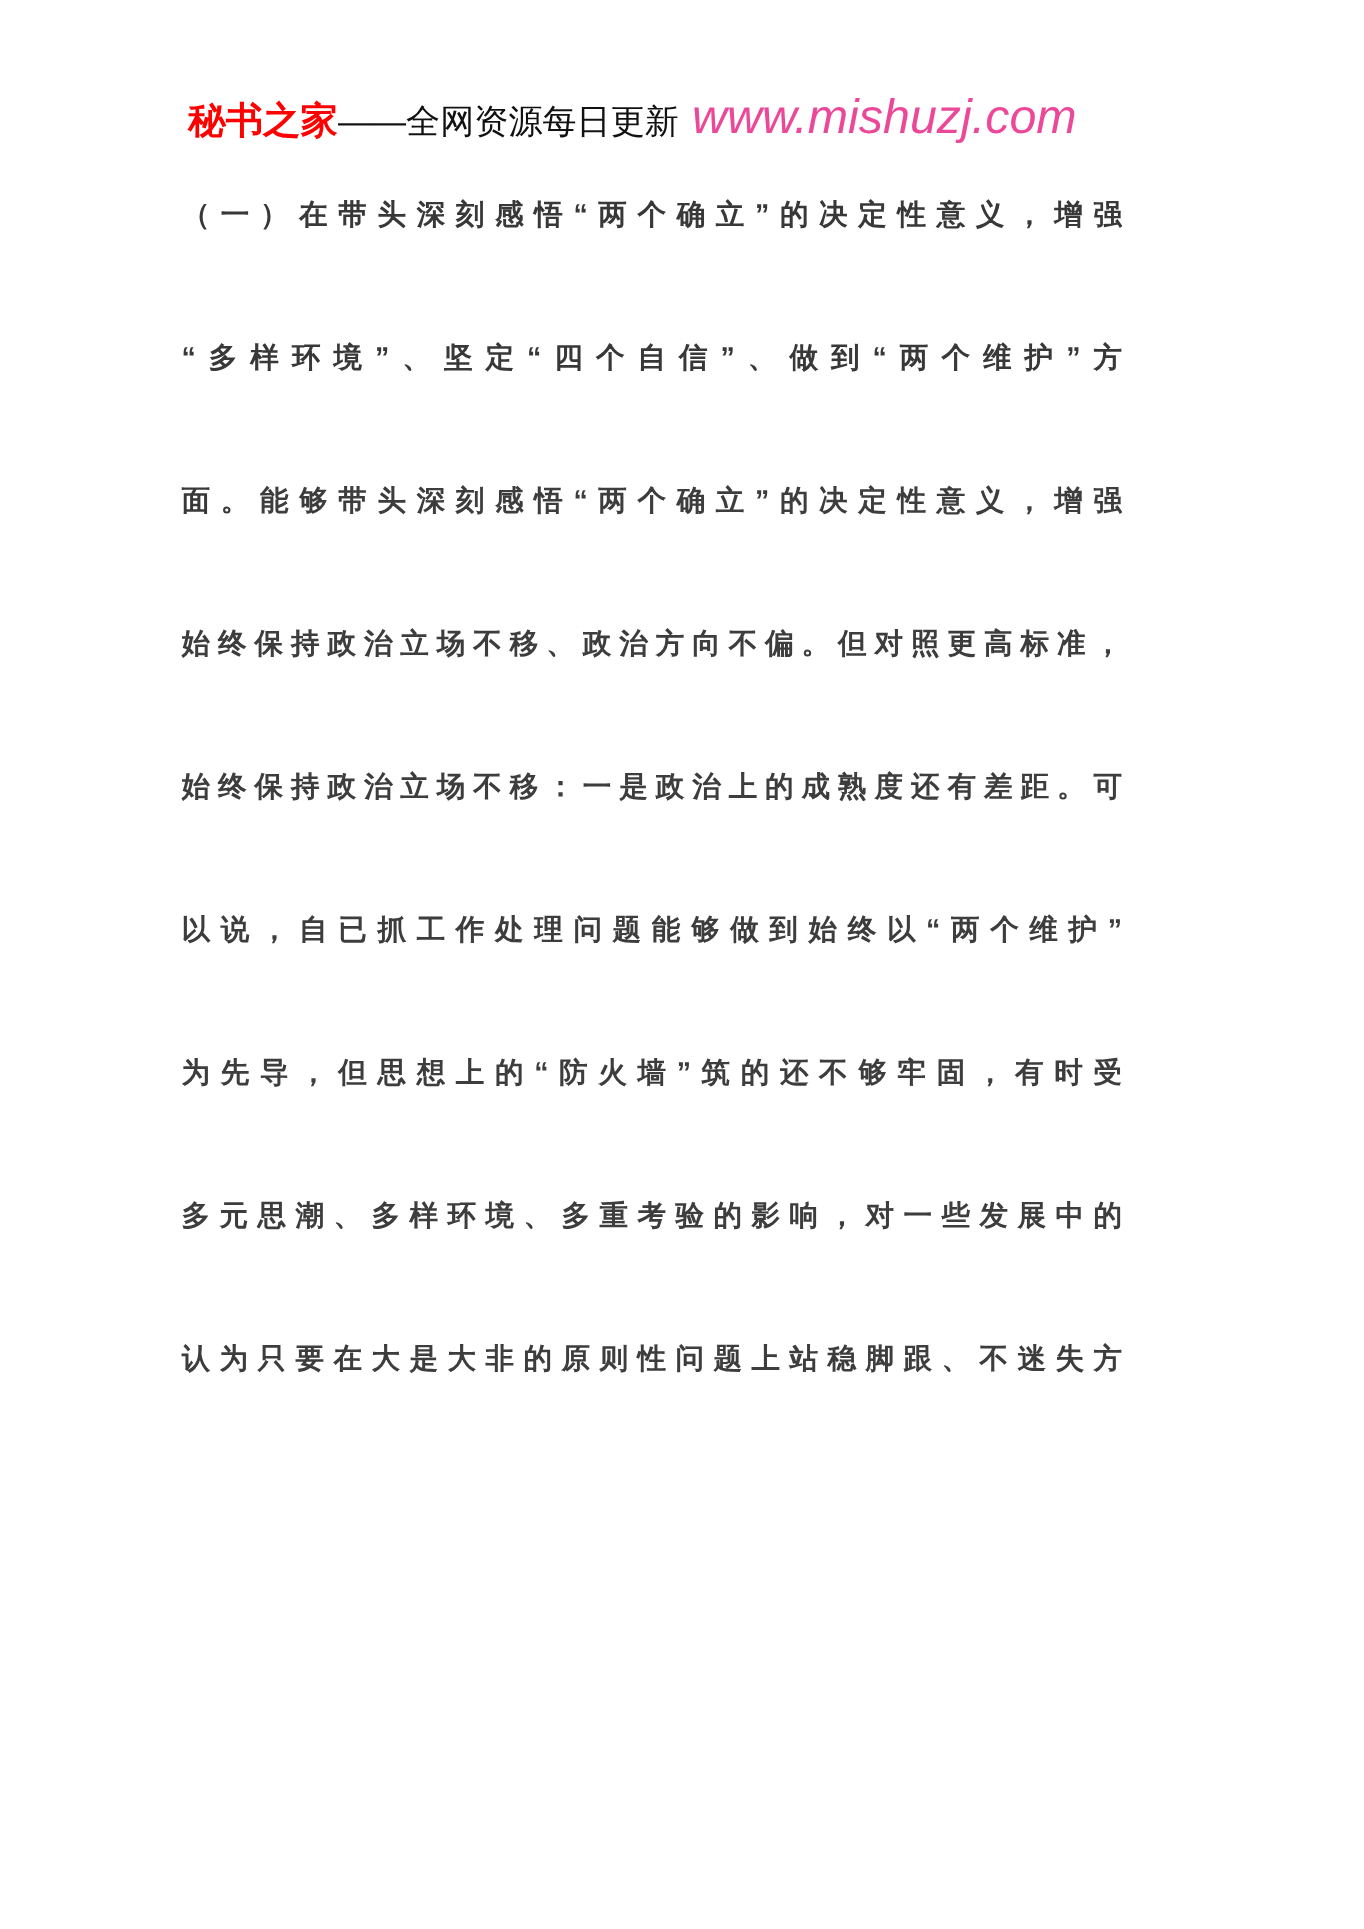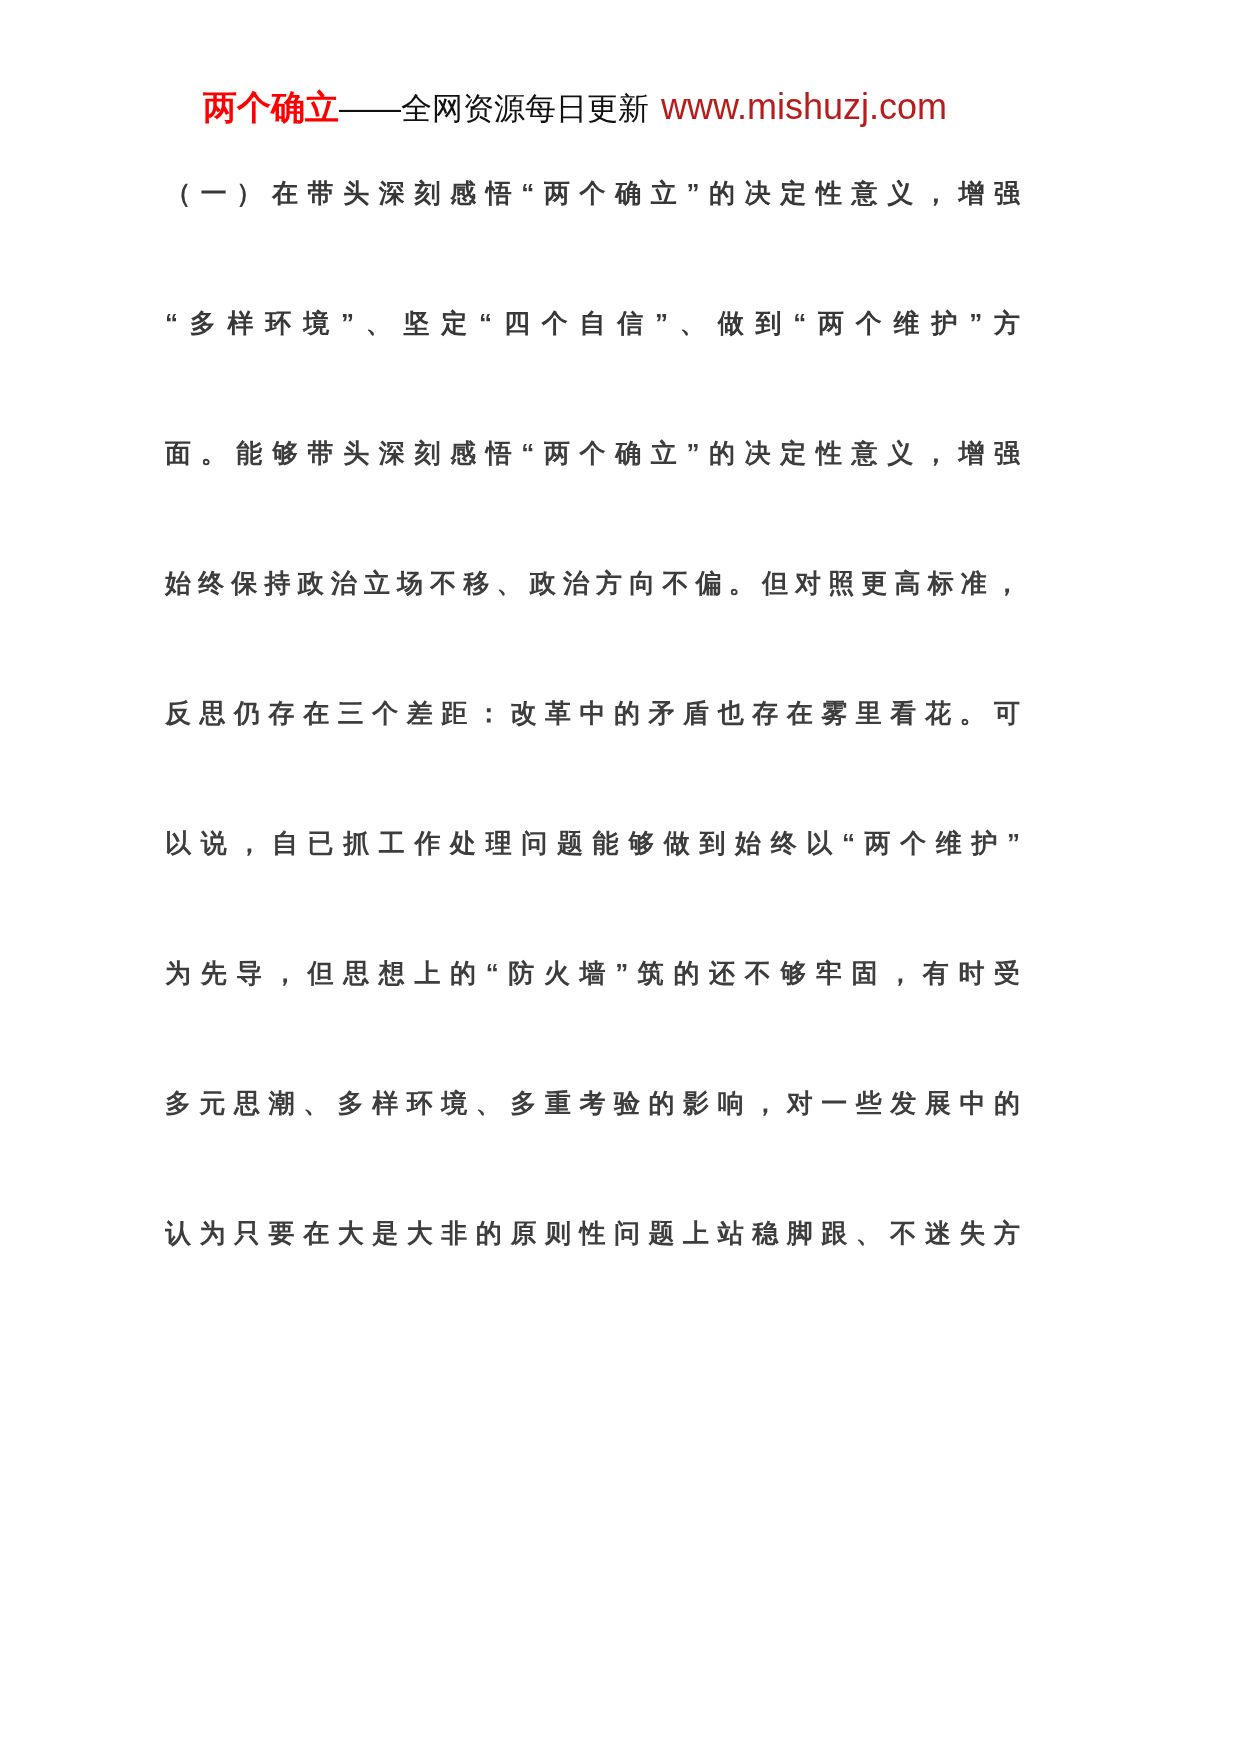--- a/index.html
+++ b/index.html
@@ -29,24 +29,25 @@
   .site-name {
     color: #fe0000;
     font-weight: bold;
     font-size: 34px;
   }
   .dash, .tagline {
     color: #111111;
     font-weight: normal;
   }
   .url {
-    color: #b91c1c;
+    color: #ec4899;
     text-decoration: none;
     margin-left: 12px;
-    font-size: 36px;
+    font-size: 44px;
+    font-style: italic;
   }
   .body-text {
     margin: 0 220px 0 165px;
     font-size: 26px;
     line-height: 130px;
     color: #3d3d3d;
   }
   .line {
     text-align: justify;
     text-align-last: justify;
@@ -55,26 +56,26 @@
     overflow: hidden;
   }
   .seg { font-weight: bold; }
   .seg.bold { font-weight: bold; color: #383838; }
 </style>
 </head>
 <body>
 
 <div class="page">
   <div class="site-header">
-    <span class="site-name">两个确立</span><span class="dash">——</span><span class="tagline">全网资源每日更新</span><a class="url">www.mishuzj.com</a>
+    <span class="site-name">秘书之家</span><span class="dash">——</span><span class="tagline">全网资源每日更新</span><a class="url">www.mishuzj.com</a>
   </div>
   <div class="body-text" style="color: rgb(61, 61, 61);">
       <div class="line"><span class="seg bold">（一）在带头深刻感悟“两个确立”的决定性意义，增强</span></div>
       <div class="line"><span class="seg bold">“多样环境”、坚定“四个自信”、做到“两个维护”方</span></div>
       <div class="line"><span class="seg bold">面。</span><span class="seg">能够带头深刻感悟“两个确立”的决定性意义，增强</span></div>
       <div class="line"><span class="seg">始终保持政治立场不移、政治方向不偏。但对照更高标准，</span></div>
-      <div class="line"><span class="seg">反思仍存在三个差距：改革中的矛盾也存在雾里看花。可</span></div>
+      <div class="line"><span class="seg">始终保持政治立场不移：一是政治上的成熟度还有差距。可</span></div>
       <div class="line"><span class="seg">以说，自已抓工作处理问题能够做到始终以“两个维护”</span></div>
       <div class="line"><span class="seg">为先导，但思想上的“防火墙”筑的还不够牢固，有时受</span></div>
       <div class="line"><span class="seg">多元思潮、多样环境、多重考验的影响，对一些发展中的</span></div>
       <div class="line"><span class="seg">认为只要在大是大非的原则性问题上站稳脚跟、不迷失方</span></div>
     </div>
 </div>
 
 </body></html>

